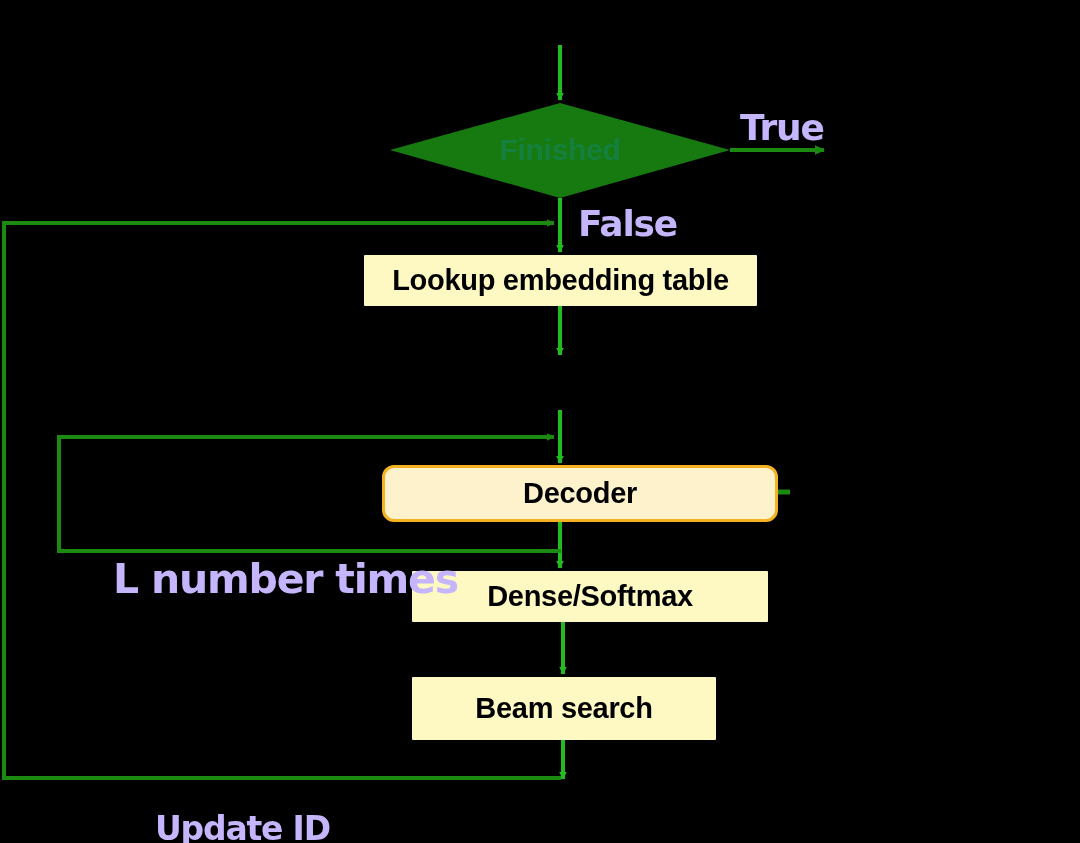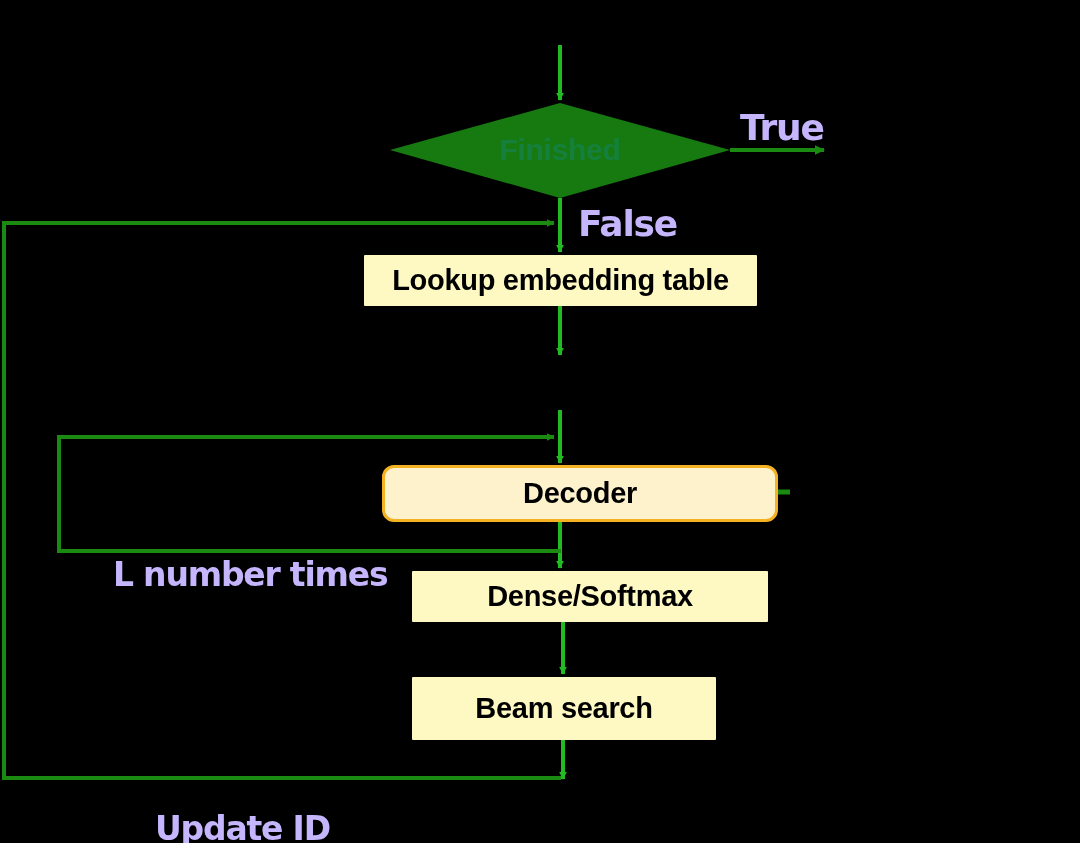--- a/index.html
+++ b/index.html
@@ -130,17 +130,17 @@
   </div>
 
   <div class="node node-process" style="left:412px; top:677px; width:304px; height:63px;">
     <span>Beam search</span>
   </div>
 
   <div class="edge-label" style="left:740px; top:107px; font-size:36px;">True</div>
 
   <div class="edge-label" style="left:578px; top:203px; font-size:36px;text-align:center;">False</div>
 
-  <div class="edge-label" style="left:113px; top:555px; font-size:33px;">L number times</div>
+  <div class="edge-label" style="left:113px; top:555px; font-size:41px;">L number times</div>
 
   <div class="edge-label" style="left:155px; top:783px; font-size:33px;margin-top:26px;">Update ID</div>
 
 </div>
 
 </body></html>

